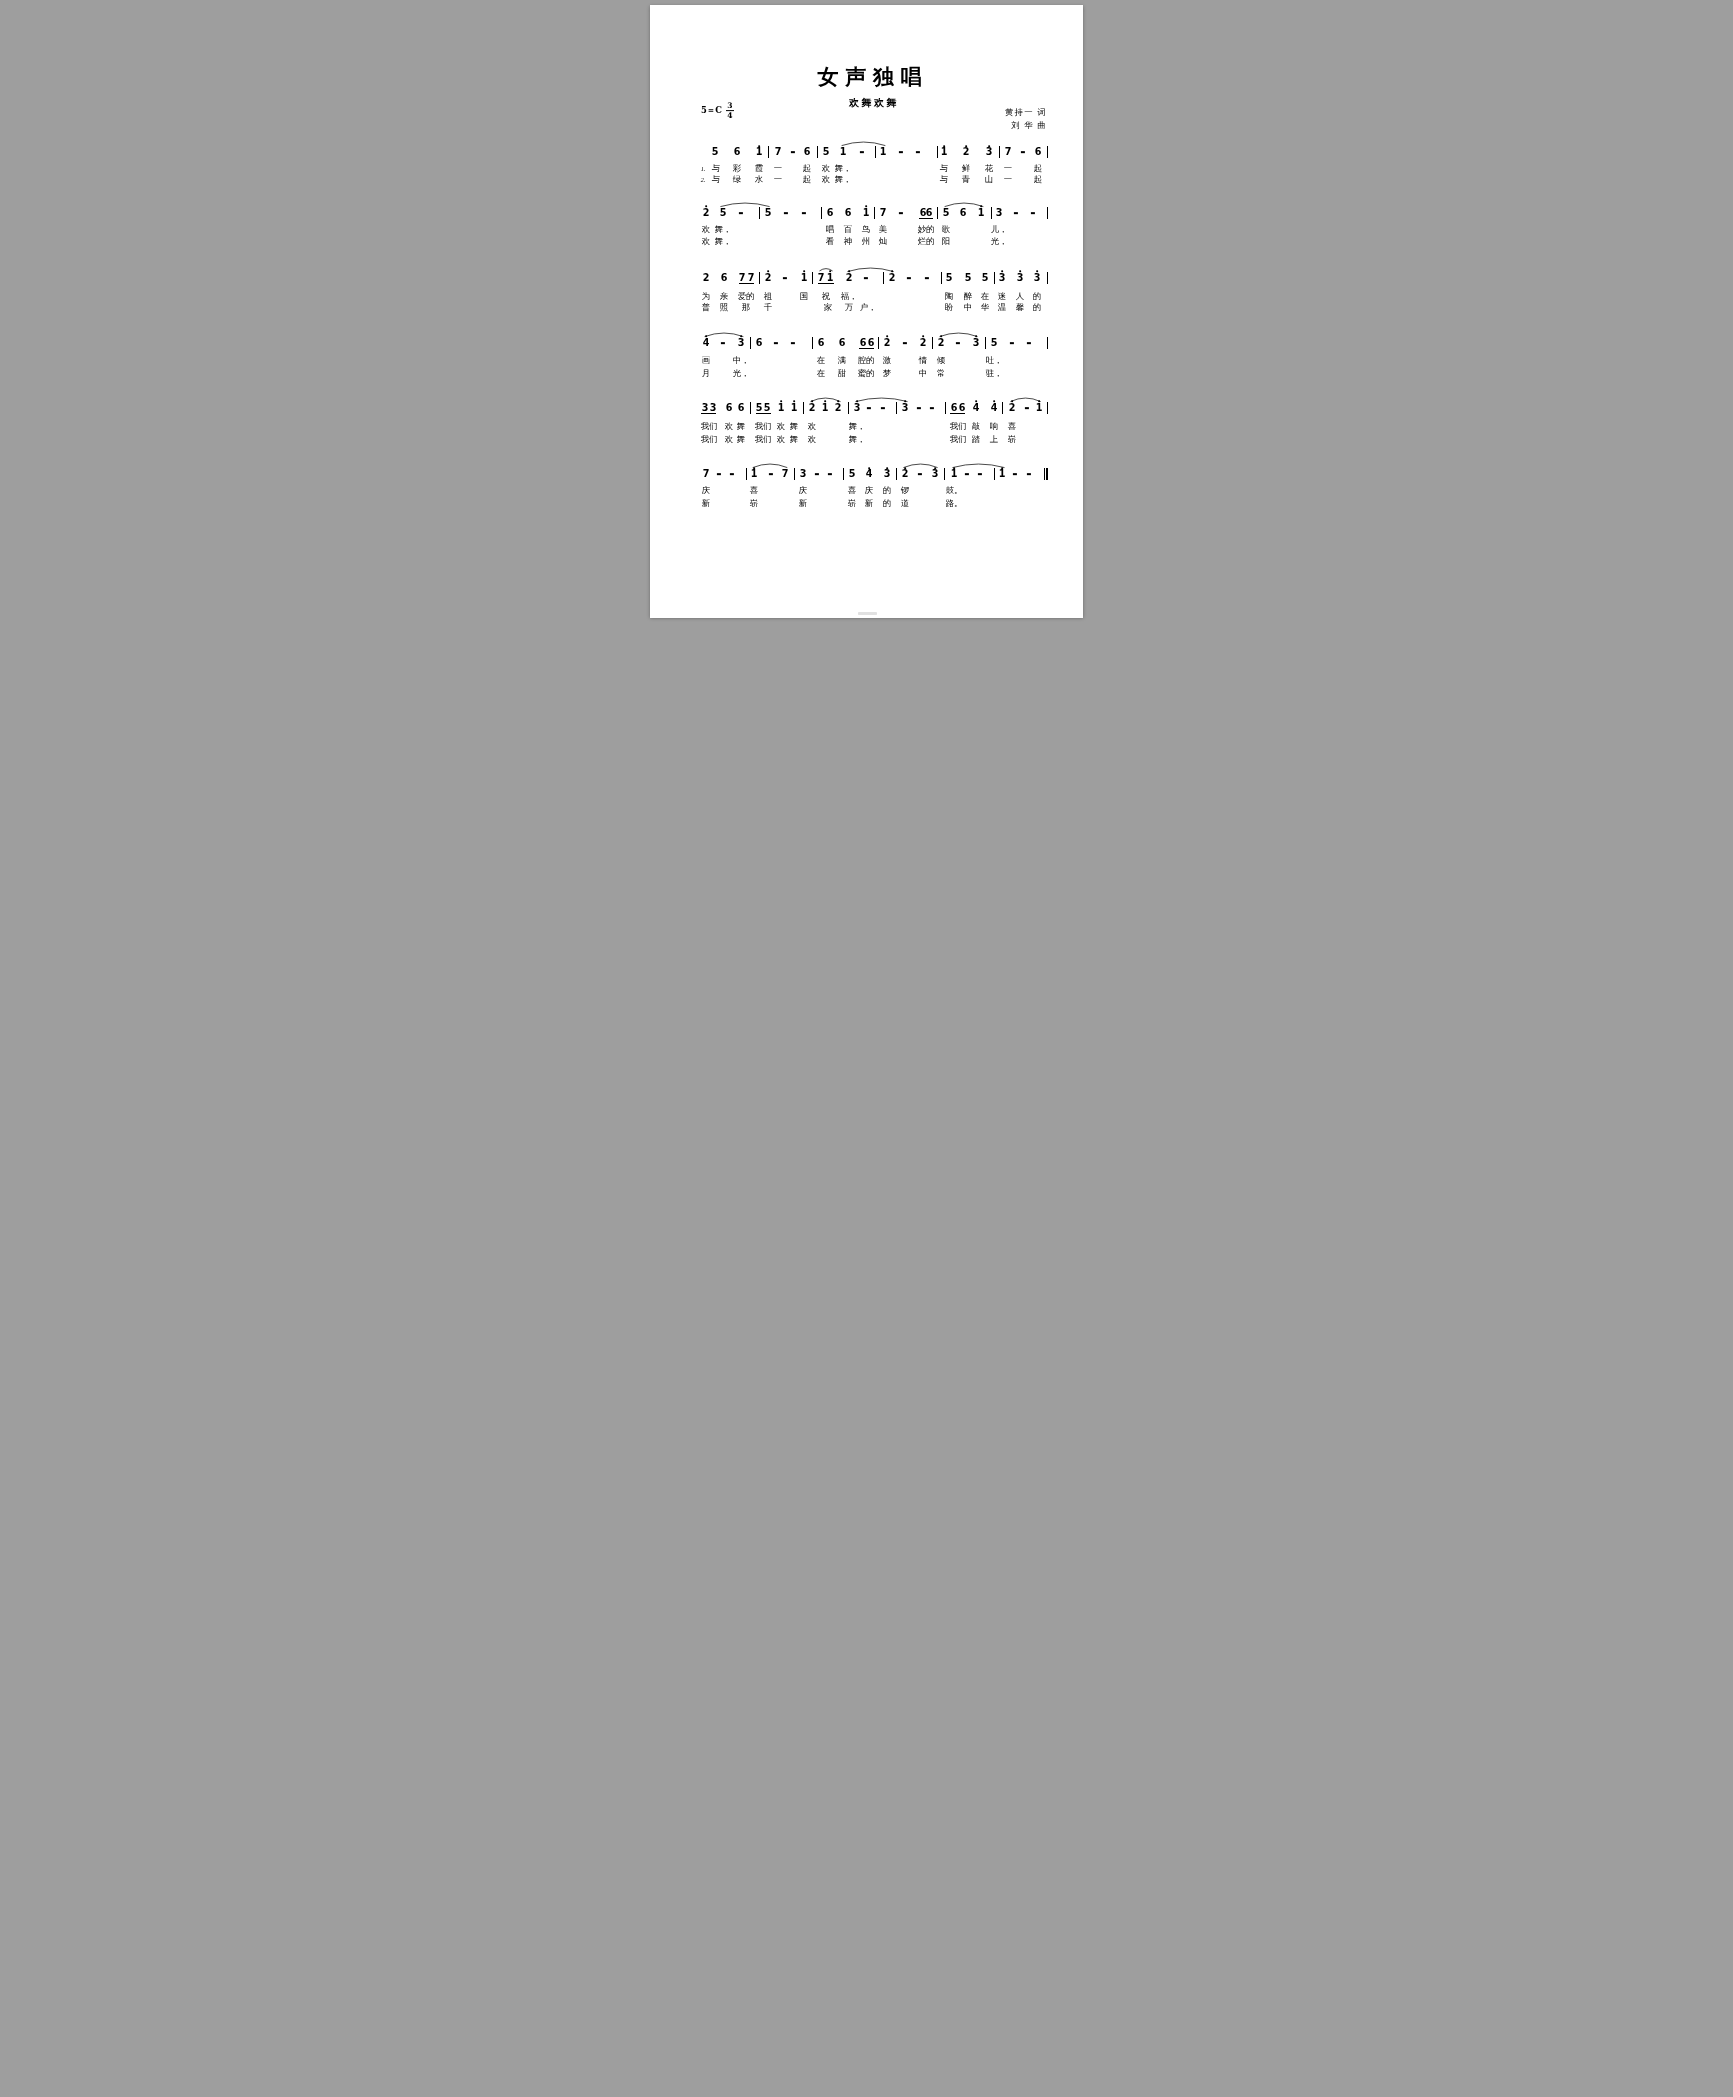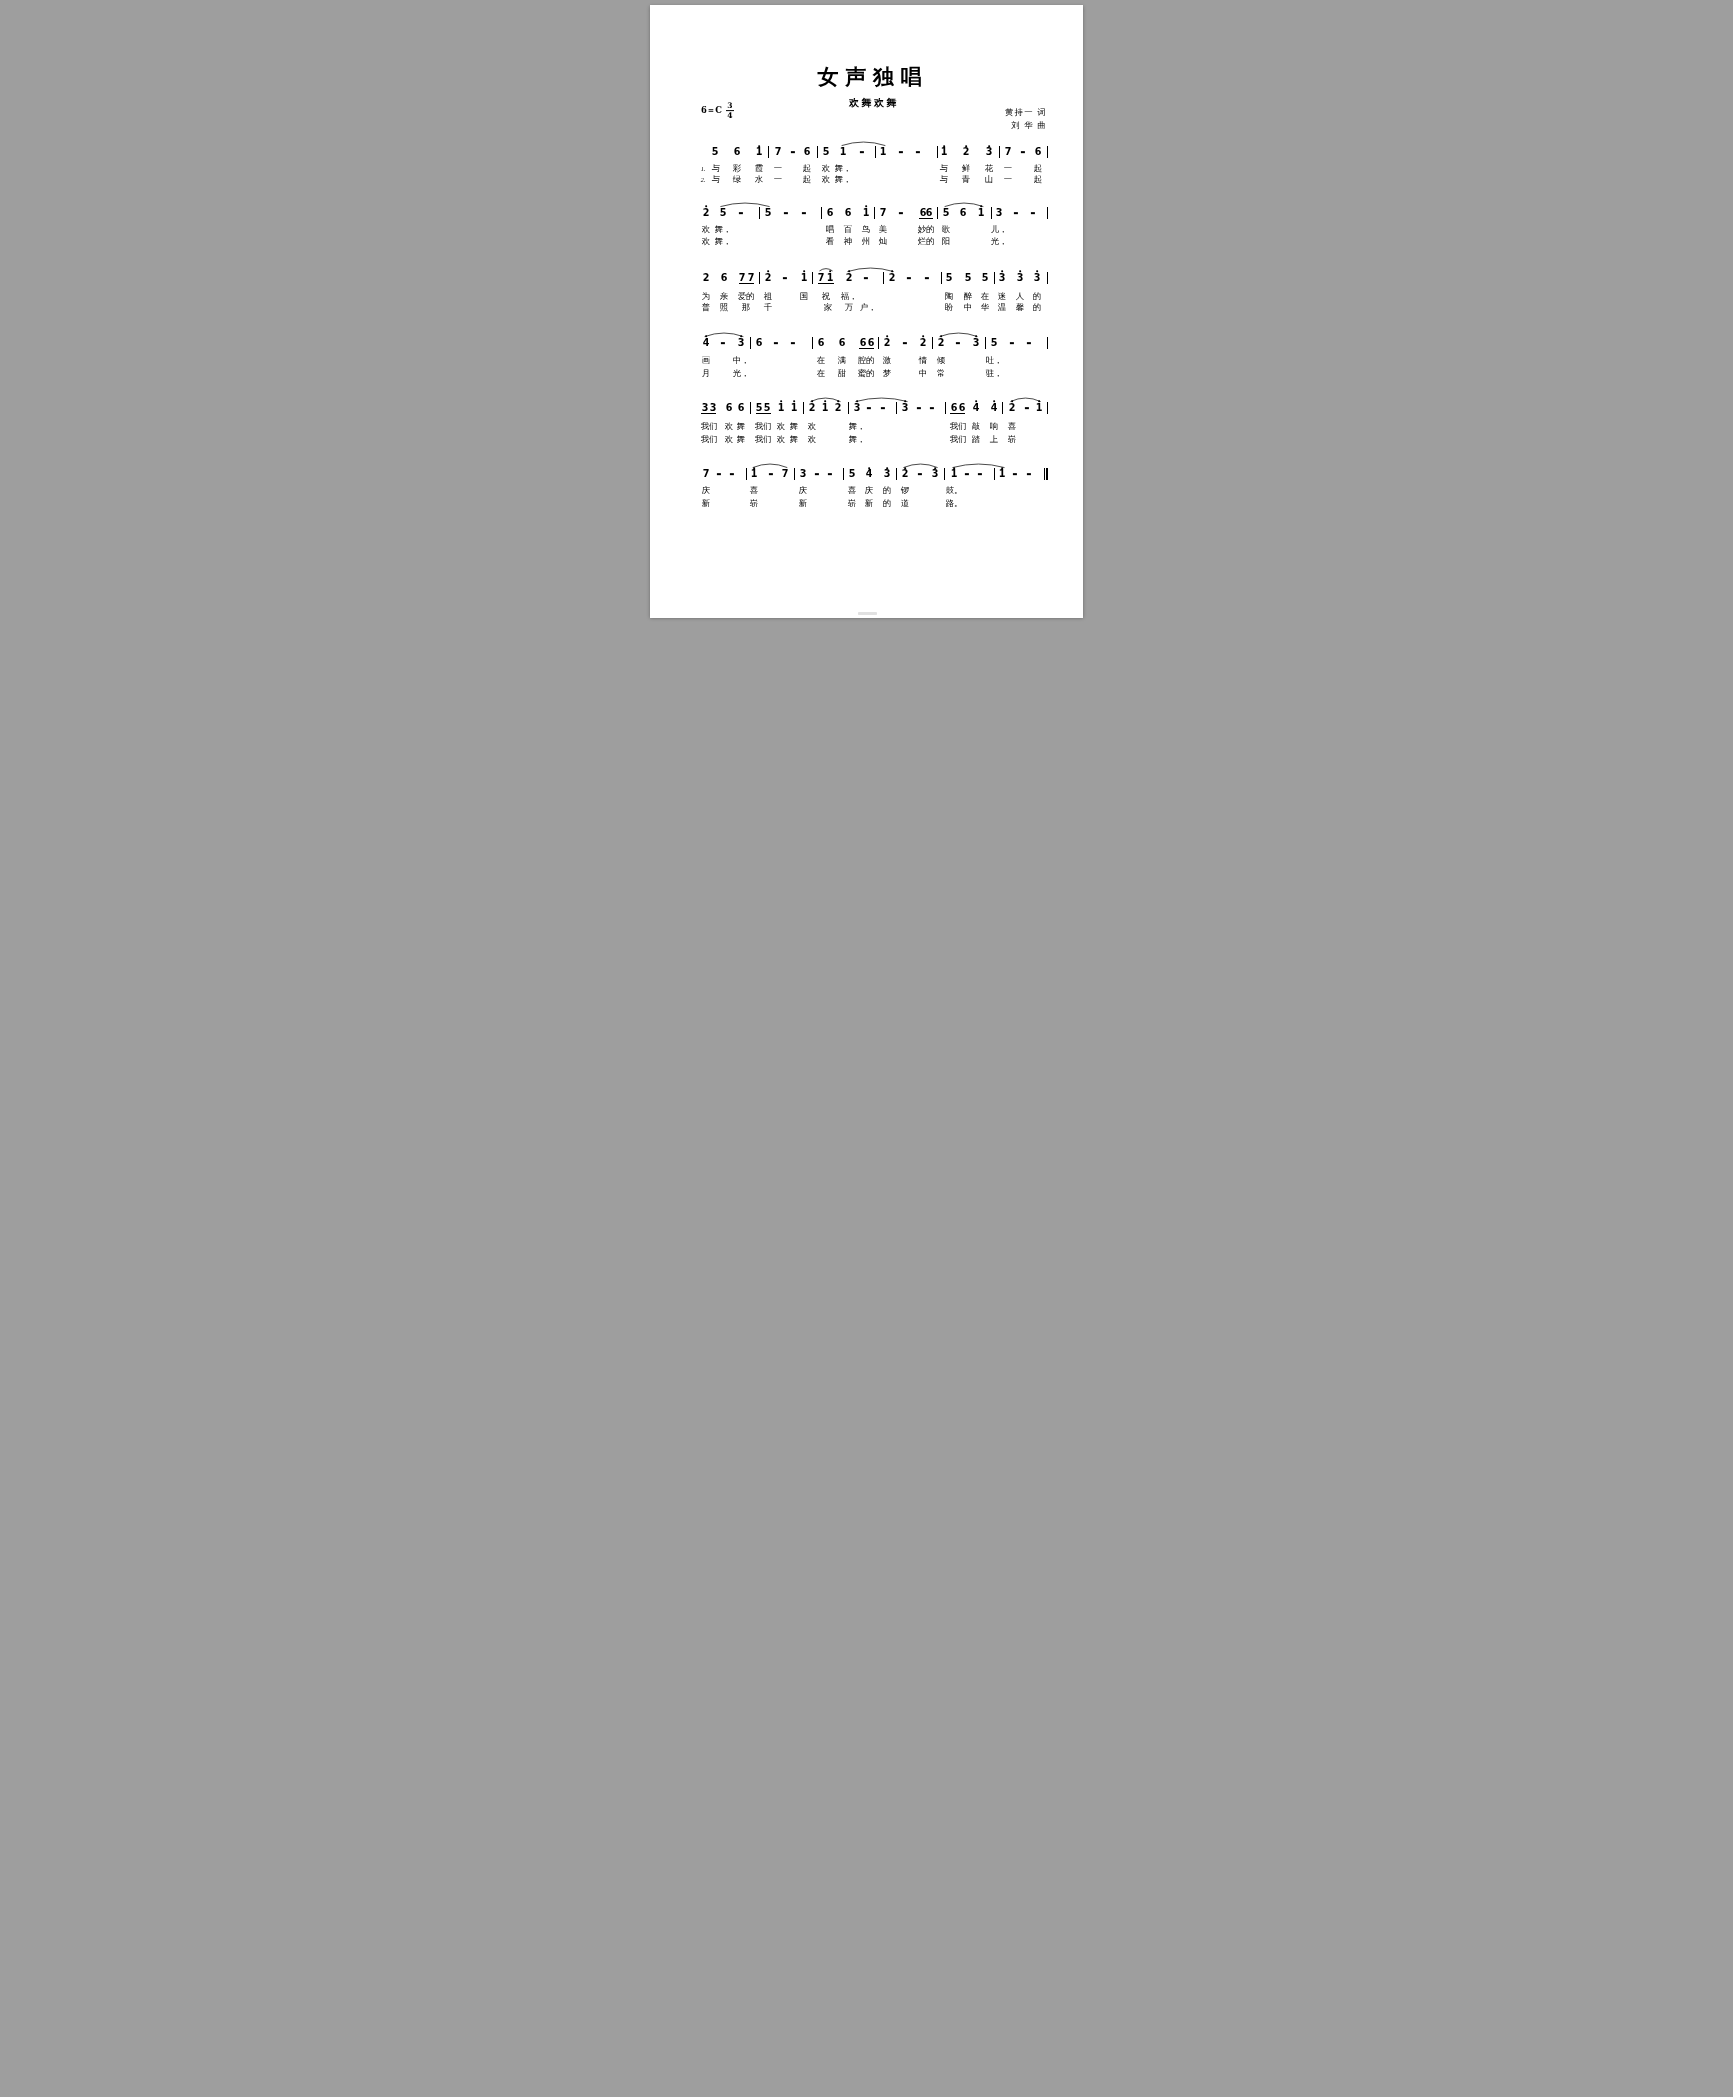--- a/index.html
+++ b/index.html
@@ -45,21 +45,21 @@
   .wm{position:absolute;left:208px;top:607px;width:18.5px;height:2.5px;background:#c9c9c9;opacity:.55;border-radius:0.8px;}
 </style>
 </head>
 <body>
 
 <div class="page">
   <div class="title">女声独唱</div>
   <div class="subtitle">欢舞欢舞</div>
 
   <div class="keysig">
-    <span>6＝C</span>
+    <span>5＝C</span>
     <span class="meter">
       <span class="num">3</span>
       <span class="den">4</span>
     </span>
   </div>
 
   <div class="credit lyr">黄持一 词</div>
   <div class="credit comp">刘 华 曲</div>
 
   <div id="score">

